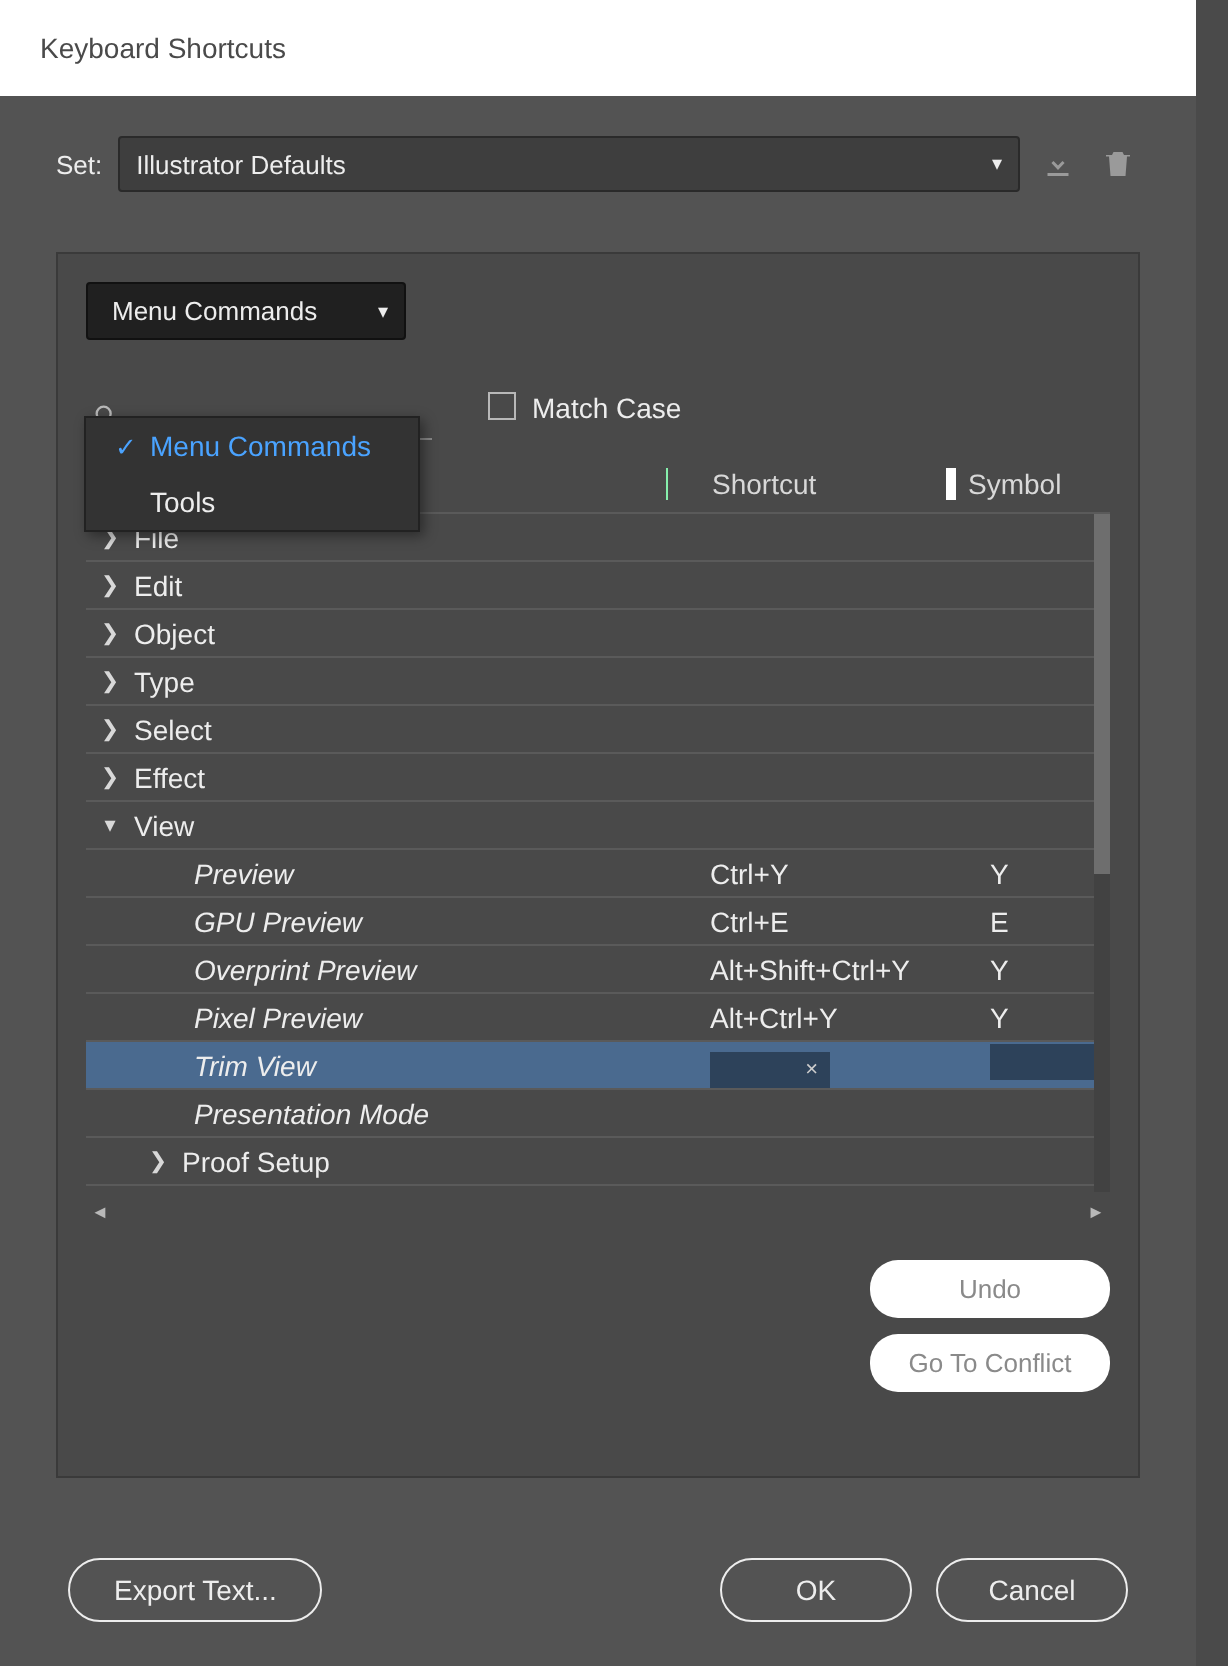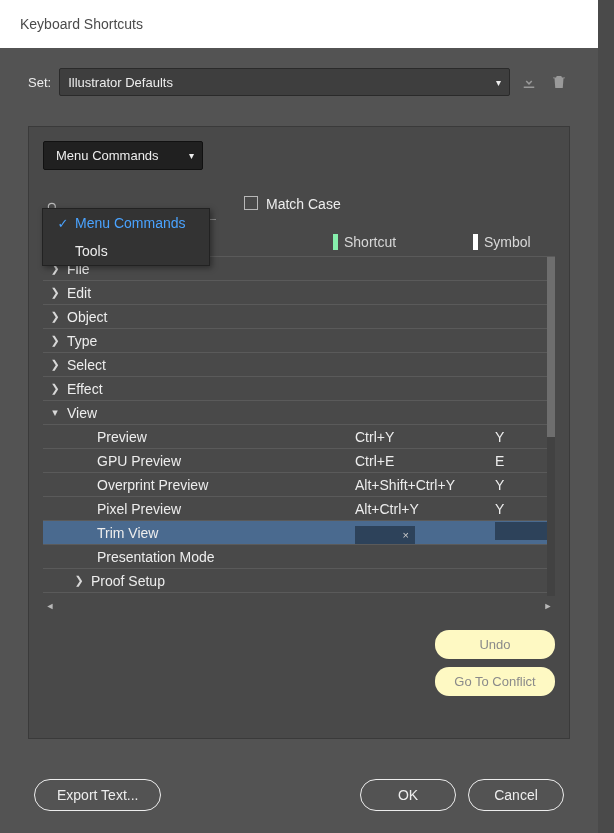--- a/index.html
+++ b/index.html
@@ -24,42 +24,42 @@
 .dropdown-item.sel .dropdown-check::before { content: "✓"; }
 
 .search-row { display: flex; gap: 8px; margin-top: 26px; }
 .search-icon { width: 20px; display:flex; align-items:center; justify-content:center; color:#b8b8b8; }
 .search-input { width: 145px; background: transparent; border: none; border-bottom: 1px solid #888; padding: 4px 0; color: #ededed; font-size: 13px; outline: none; }
 .checkbox { width: 14px; height: 14px; border: 1px solid #b8b8b8; background: transparent; display: inline-block; }
 .match-label { color: #ededed; font-size: 14px; }
 
 .table-head { display: flex; margin-top: 10px; color: #d8d8d8; font-size: 14px; padding: 4px 0 6px; position: relative; }
 .col-cmd { width: 290px; }
-.col-sc { width: 140px; border-left: 5px solid #86efac; padding-left: 6px; }
+.col-sc { width: 140px; border-left: 1px solid #86efac; padding-left: 22px; }
 .col-sym { width: 80px; border-left: 5px solid #ffffff; padding-left: 6px; }
 
 .table-body { height: 340px; overflow: hidden; position: relative; border-top: 1px solid #5a5a5a; }
 .row { display: flex; align-items: center; height: 24px; color: #ededed; font-size: 14px; border-bottom: 1px solid #5a5a5a; }
 .row .arrow { width: 24px; display: flex; justify-content: center; font-size: 11px; color: #d8d8d8; }
 .row .indent { width: 24px; }
 .row .name { flex: 1; }
 .row .sc { width: 140px; }
 .row .sym { width: 60px; }
-.row.child .name { padding-left: 30px; }
+.row.child .name { padding-left: 30px; font-style: italic; }
 .row.sel { background: #4a6a8f; }
 .row.sel .sc-box, .row.sel .sym-box { background: #2d425a; padding: 2px 6px; display: inline-flex; align-items: center; gap: 4px; min-width: 60px; height: 18px; font-size: 13px; }
 .row.sel .sc-box .x { font-size: 11px; color: #ccc; margin-left: auto; }
 .vscroll { position: absolute; right: 0; top: 0; bottom: 0; width: 8px; background: #424242; }
 .vthumb { background: #6e6e6e; width: 8px; height: 180px; }
 
 .hscroll { display: flex; align-items: center; height: 16px; background: #494949; margin-top: 2px; }
 .hscroll .cap { width: 14px; display:flex; justify-content:center; color:#b8b8b8; font-size:9px; }
 
 .action-btns { display: flex; flex-direction: column; gap: 8px; align-items: flex-end; margin-top: 16px; }
-.ghost-btn { width: 120px; padding: 7px 0; text-align: center; background: #fef9c3; color: #8a8a8a; font-size: 13px; border-radius: 14px; }
+.ghost-btn { width: 120px; padding: 7px 0; text-align: center; background: #ffffff; color: #8a8a8a; font-size: 13px; border-radius: 14px; }
 
 .footer { padding: 20px 34px 22px; display: flex; justify-content: space-between; }
 .pill-btn { border: 1.5px solid #ededed; color: #ededed; padding: 7px 22px; border-radius: 18px; font-size: 14px; background: transparent; cursor: pointer; min-width: 96px; text-align:center; }
 .foot-right { display: flex; gap: 12px; }
 .chev { font-size: 10px; }
 </style>
 </head>
 <body>
 
 <div class="dialog">

